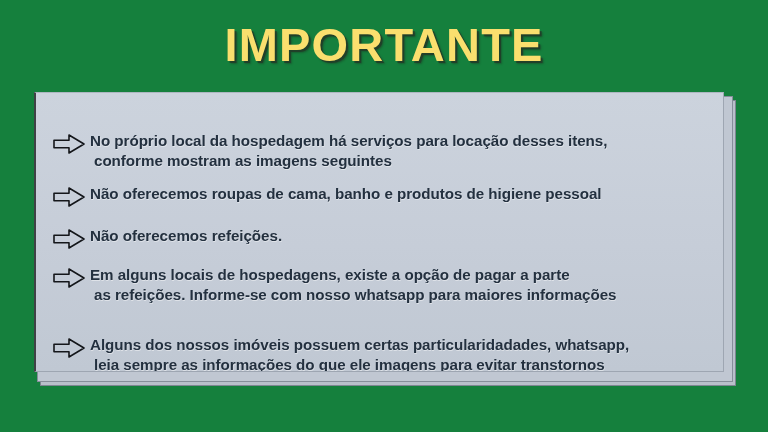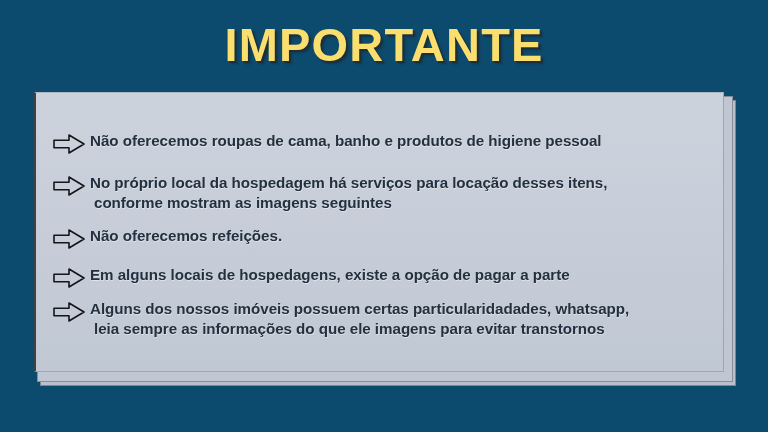--- a/index.html
+++ b/index.html
@@ -12,21 +12,21 @@
     width: 768px;
     height: 432px;
     overflow: hidden;
     font-family: "Liberation Sans", sans-serif;
   }
 
   .slide {
     position: relative;
     width: 768px;
     height: 432px;
-    background: #0c4a6e;
+    background: #15803d;
   }
 
   
   .title {
     position: absolute;
     top: 20px;
     left: 0;
     width: 768px;
     text-align: center;
     font-size: 47px;
@@ -109,56 +109,56 @@
     letter-spacing: -0.05px;
     text-shadow: 0.5px 0.5px 0 rgba(255,255,255,0.45);
     font-family: "Liberation Sans", sans-serif;
   }
   .bullet-text .l2 { display: block; margin-left: 4px; }
 
   
   .row-1 { margin-bottom: 17px; }
   .row-2 { margin-bottom: 13px; }
   .row-3 { }
-  .row-4 { margin-bottom: 9px; }
+  .row-4 { margin-bottom: 30px; }
 </style>
 </head>
 <body>
 
 <div class="slide">
 
   <div class="title">IMPORTANTE</div>
 
   <div class="panel-stack">
     <div class="layer layer-3"></div>
     <div class="layer layer-2"></div>
 
     <div class="panel">
       <div class="bullets">
 
-        <div class="bullet-row row-1">
-          <span class="arrow-icon">
-            <svg width="34" height="24" viewBox="0 0 34 24" aria-hidden="true">
-              <path d="M2 8.2 L17 8.2 L17 3 L32 12 L17 21 L17 15.8 L2 15.8 Z" fill="none" stroke="#14161a" stroke-width="1.6" stroke-linejoin="round"></path>
-            </svg>
-          </span>
-          <span class="bullet-text">
-            <span>Não oferecemos roupas de cama, banho e produtos de higiene pessoal</span>
-          </span>
-        </div>
-
         <div class="bullet-row row-2">
           <span class="arrow-icon">
             <svg width="34" height="24" viewBox="0 0 34 24" aria-hidden="true">
               <path d="M2 8.2 L17 8.2 L17 3 L32 12 L17 21 L17 15.8 L2 15.8 Z" fill="none" stroke="#14161a" stroke-width="1.6" stroke-linejoin="round"></path>
             </svg>
           </span>
           <span class="bullet-text">
             <span>No próprio local da hospedagem há serviços para locação desses itens,</span>
             <span class="l2">conforme mostram as imagens seguintes</span>
+          </span>
+        </div>
+
+        <div class="bullet-row row-1">
+          <span class="arrow-icon">
+            <svg width="34" height="24" viewBox="0 0 34 24" aria-hidden="true">
+              <path d="M2 8.2 L17 8.2 L17 3 L32 12 L17 21 L17 15.8 L2 15.8 Z" fill="none" stroke="#14161a" stroke-width="1.6" stroke-linejoin="round"></path>
+            </svg>
+          </span>
+          <span class="bullet-text">
+            <span>Não oferecemos roupas de cama, banho e produtos de higiene pessoal</span>
           </span>
         </div>
 
         <div class="bullet-row row-3">
           <span class="arrow-icon">
             <svg width="34" height="24" viewBox="0 0 34 24" aria-hidden="true">
               <path d="M2 8.2 L17 8.2 L17 3 L32 12 L17 21 L17 15.8 L2 15.8 Z" fill="none" stroke="#14161a" stroke-width="1.6" stroke-linejoin="round"></path>
             </svg>
           </span>
           <span class="bullet-text">
@@ -167,20 +167,21 @@
         </div>
 
         <div class="bullet-row row-4">
           <span class="arrow-icon">
             <svg width="34" height="24" viewBox="0 0 34 24" aria-hidden="true">
               <path d="M2 8.2 L17 8.2 L17 3 L32 12 L17 21 L17 15.8 L2 15.8 Z" fill="none" stroke="#14161a" stroke-width="1.6" stroke-linejoin="round"></path>
             </svg>
           </span>
           <span class="bullet-text">
             <span>Em alguns locais de hospedagens, existe a opção de pagar a parte</span>
+            <span class="l2">as refeições. Informe-se com nosso whatsapp para maiores informações</span>
           </span>
         </div>
 
         <div class="bullet-row row-5">
           <span class="arrow-icon">
             <svg width="34" height="24" viewBox="0 0 34 24" aria-hidden="true">
               <path d="M2 8.2 L17 8.2 L17 3 L32 12 L17 21 L17 15.8 L2 15.8 Z" fill="none" stroke="#14161a" stroke-width="1.6" stroke-linejoin="round"></path>
             </svg>
           </span>
           <span class="bullet-text">

